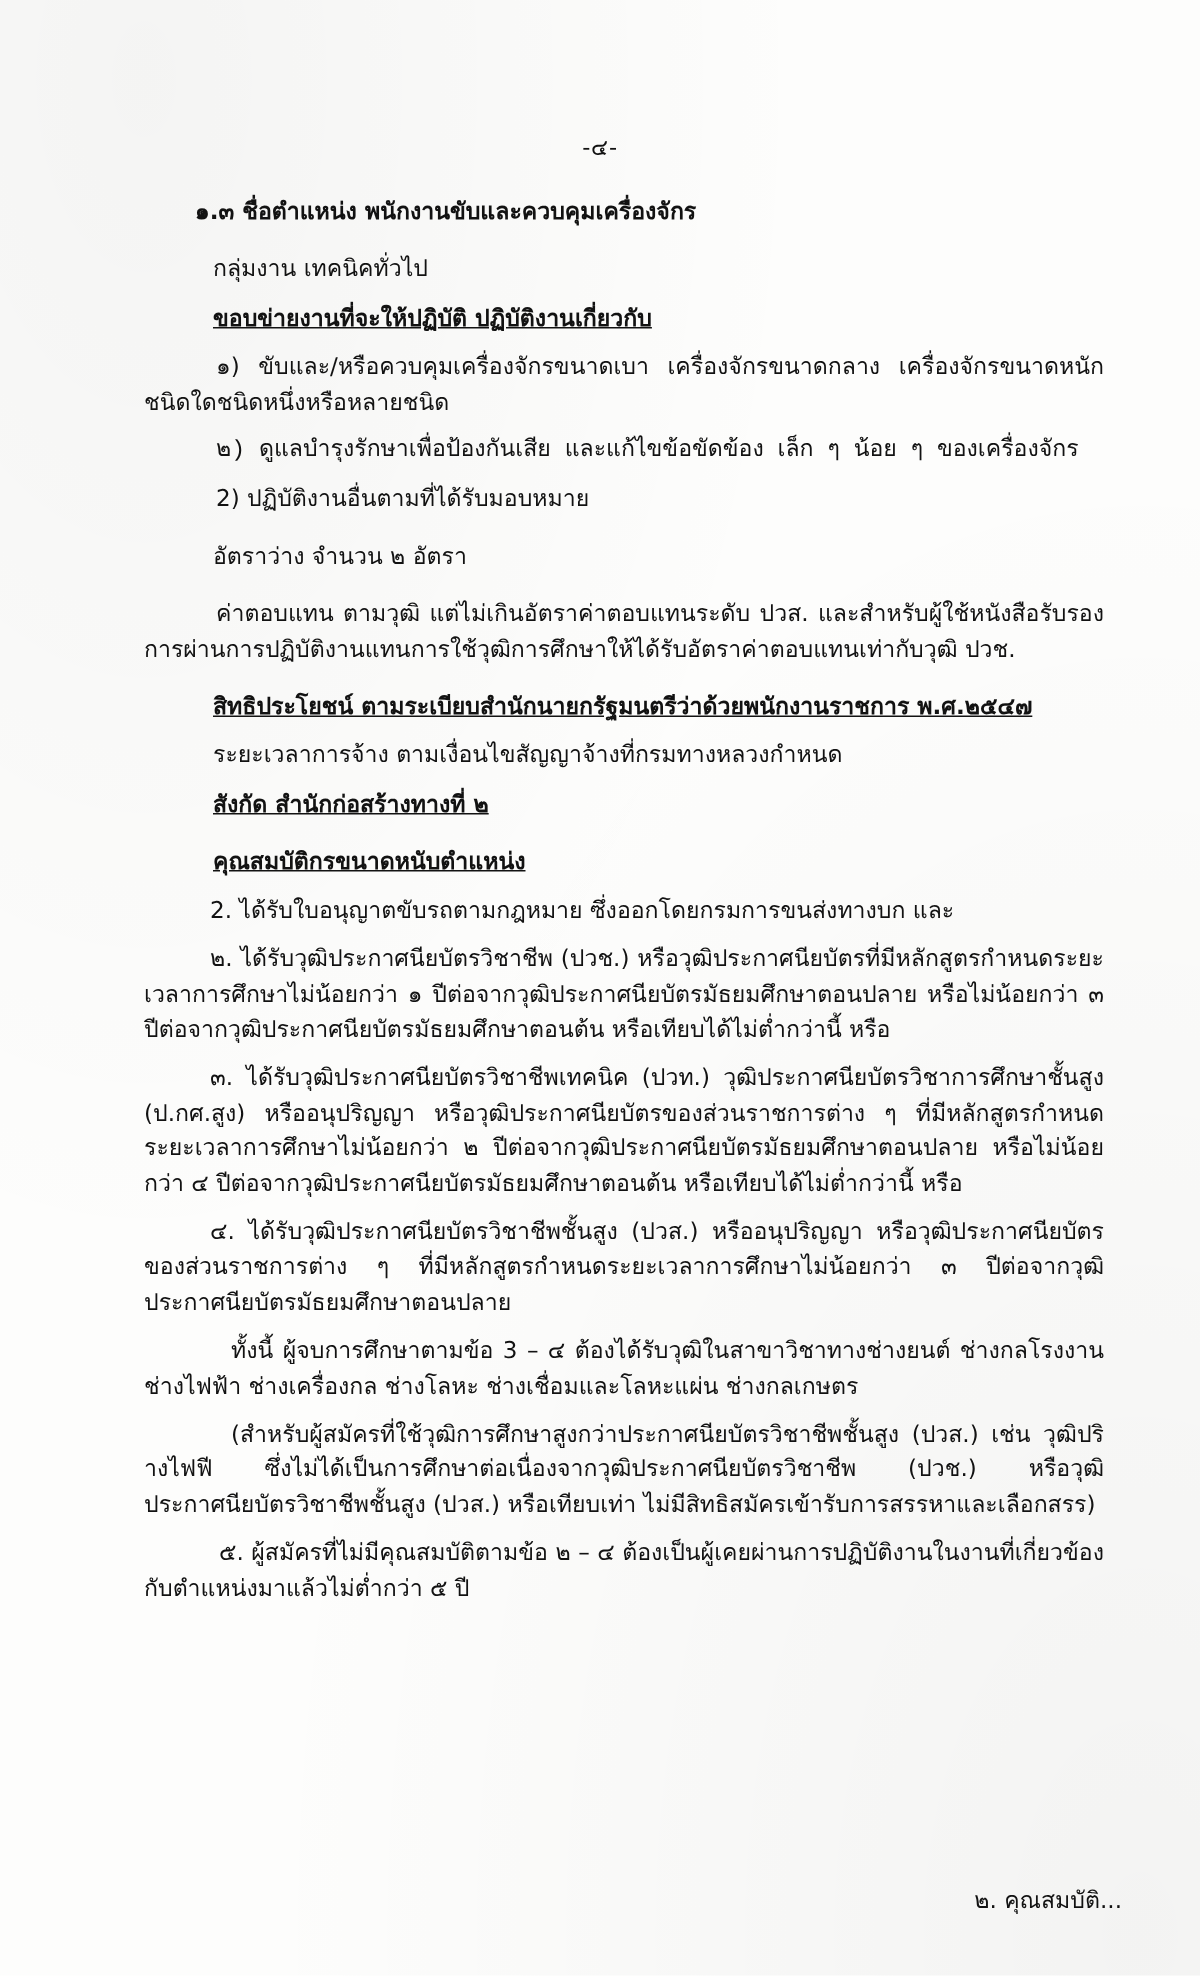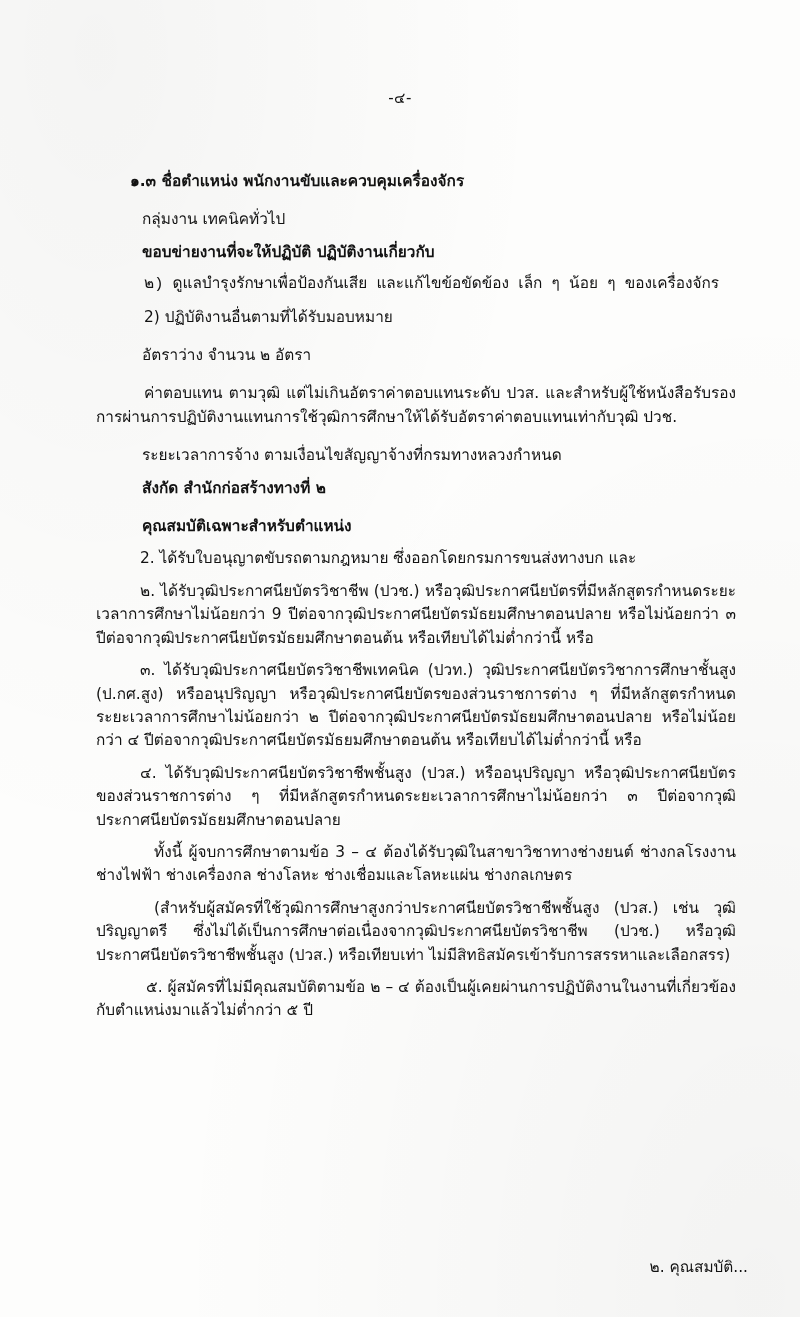--- a/index.html
+++ b/index.html
@@ -40,23 +40,22 @@
     width: 800px;
     text-align: center;
     font-size: 15px;
     letter-spacing: 0.5px;
   }
   .content {
     position: absolute;
     top: 130px;
     left: 96px;
     width: 640px;
-    margin-top: 40px;
   }
-  .bold { font-weight: bold; }
+  .bold { font-weight: bold; text-decoration: underline; }
   .ind-2 { padding-left: 46px; }
   .gap-sm { height: 6px; }
   .footer-note {
     position: absolute;
     right: 52px;
     bottom: 38px;
     font-size: 15.4px;
   }
   .heading {
     font-weight: bold;
@@ -88,20 +87,23 @@
     <p class="para heading hang">
       <span class="hang-in">๑.๓ ชื่อตำแหน่ง พนักงานขับและควบคุมเครื่องจักร</span>
     </p>
 
     <div class="gap-sm"></div>
 
     <p class="para ind-2">กลุ่มงาน  เทคนิคทั่วไป</p>
 
     <p class="para ind-2 bold">ขอบข่ายงานที่จะให้ปฏิบัติ ปฏิบัติงานเกี่ยวกับ</p>
 
+    <p class="para hang">
+      <span class="hang-in" style="text-indent:48px;">๑) ขับและ/หรือควบคุมเครื่องจักรขนาดเบา  เครื่องจักรขนาดกลาง  เครื่องจักรขนาดหนัก ชนิดใดชนิดหนึ่งหรือหลายชนิด</span>
+    </p>
 
     <p class="para hang">
       <span class="hang-in" style="text-indent:48px;font-family:Liberation Mono, monospace;">๒) ดูแลบำรุงรักษาเพื่อป้องกันเสีย และแก้ไขข้อขัดข้อง เล็ก ๆ น้อย ๆ ของเครื่องจักร</span>
     </p>
 
     <p class="para hang">
       <span class="hang-in" style="text-indent:48px;">2) ปฏิบัติงานอื่นตามที่ได้รับมอบหมาย</span>
     </p>
 
     <div class="gap-sm"></div>
@@ -109,51 +111,52 @@
     <p class="para ind-2">อัตราว่าง   จำนวน ๒ อัตรา</p>
 
     <div class="gap-sm"></div>
 
     <p class="para hang">
       <span class="hang-in" style="text-indent:48px;">ค่าตอบแทน  ตามวุฒิ แต่ไม่เกินอัตราค่าตอบแทนระดับ ปวส. และสำหรับผู้ใช้หนังสือรับรองการผ่านการปฏิบัติงานแทนการใช้วุฒิการศึกษาให้ได้รับอัตราค่าตอบแทนเท่ากับวุฒิ ปวช.</span>
     </p>
 
     <div class="gap-sm"></div>
 
+    <p class="para ind-2 bold">สิทธิประโยชน์  ตามระเบียบสำนักนายกรัฐมนตรีว่าด้วยพนักงานราชการ พ.ศ.๒๕๔๗</p>
 
     <p class="para ind-2">ระยะเวลาการจ้าง  ตามเงื่อนไขสัญญาจ้างที่กรมทางหลวงกำหนด</p>
 
     <p class="para ind-2 bold">สังกัด    สำนักก่อสร้างทางที่ ๒</p>
 
     <div class="gap-sm"></div>
 
-    <p class="para ind-2 bold">คุณสมบัติเฉพาะสำหรับตำแหน่ง</p>
+    <p class="para ind-2 bold">คุณสมบัติกรขนาดหนับตำแหน่ง</p>
 
     <p class="para hang">
       <span class="hang-in" style="text-indent:44px;">2. ได้รับใบอนุญาตขับรถตามกฎหมาย ซึ่งออกโดยกรมการขนส่งทางบก และ</span>
     </p>
 
     <p class="para hang">
-      <span class="hang-in" style="text-indent:44px;">๒. ได้รับวุฒิประกาศนียบัตรวิชาชีพ (ปวช.) หรือวุฒิประกาศนียบัตรที่มีหลักสูตรกำหนดระยะเวลาการศึกษาไม่น้อยกว่า 9 ปีต่อจากวุฒิประกาศนียบัตรมัธยมศึกษาตอนปลาย หรือไม่น้อยกว่า ๓ ปีต่อจากวุฒิประกาศนียบัตรมัธยมศึกษาตอนต้น หรือเทียบได้ไม่ต่ำกว่านี้ หรือ</span>
+      <span class="hang-in" style="text-indent:44px;">๒. ได้รับวุฒิประกาศนียบัตรวิชาชีพ (ปวช.) หรือวุฒิประกาศนียบัตรที่มีหลักสูตรกำหนดระยะเวลาการศึกษาไม่น้อยกว่า ๑ ปีต่อจากวุฒิประกาศนียบัตรมัธยมศึกษาตอนปลาย หรือไม่น้อยกว่า ๓ ปีต่อจากวุฒิประกาศนียบัตรมัธยมศึกษาตอนต้น หรือเทียบได้ไม่ต่ำกว่านี้ หรือ</span>
     </p>
 
     <p class="para hang">
       <span class="hang-in" style="text-indent:44px;">๓. ได้รับวุฒิประกาศนียบัตรวิชาชีพเทคนิค (ปวท.) วุฒิประกาศนียบัตรวิชาการศึกษาชั้นสูง (ป.กศ.สูง) หรืออนุปริญญา หรือวุฒิประกาศนียบัตรของส่วนราชการต่าง ๆ ที่มีหลักสูตรกำหนดระยะเวลาการศึกษาไม่น้อยกว่า ๒ ปีต่อจากวุฒิประกาศนียบัตรมัธยมศึกษาตอนปลาย หรือไม่น้อยกว่า ๔ ปีต่อจากวุฒิประกาศนียบัตรมัธยมศึกษาตอนต้น หรือเทียบได้ไม่ต่ำกว่านี้ หรือ</span>
     </p>
 
     <p class="para hang">
       <span class="hang-in" style="text-indent:44px;">๔. ได้รับวุฒิประกาศนียบัตรวิชาชีพชั้นสูง (ปวส.) หรืออนุปริญญา หรือวุฒิประกาศนียบัตรของส่วนราชการต่าง ๆ ที่มีหลักสูตรกำหนดระยะเวลาการศึกษาไม่น้อยกว่า ๓ ปีต่อจากวุฒิประกาศนียบัตรมัธยมศึกษาตอนปลาย</span>
     </p>
 
     <p class="para hang">
       <span class="hang-in" style="text-indent:58px;">ทั้งนี้ ผู้จบการศึกษาตามข้อ 3 – ๔ ต้องได้รับวุฒิในสาขาวิชาทางช่างยนต์  ช่างกลโรงงาน  ช่างไฟฟ้า ช่างเครื่องกล  ช่างโลหะ  ช่างเชื่อมและโลหะแผ่น  ช่างกลเกษตร</span>
     </p>
 
     <p class="para hang">
-      <span class="hang-in" style="text-indent:58px;">(สำหรับผู้สมัครที่ใช้วุฒิการศึกษาสูงกว่าประกาศนียบัตรวิชาชีพชั้นสูง (ปวส.) เช่น วุฒิปริญญาตรี ซึ่งไม่ได้เป็นการศึกษาต่อเนื่องจากวุฒิประกาศนียบัตรวิชาชีพ (ปวช.) หรือวุฒิประกาศนียบัตรวิชาชีพชั้นสูง (ปวส.) หรือเทียบเท่า ไม่มีสิทธิสมัครเข้ารับการสรรหาและเลือกสรร)</span>
+      <span class="hang-in" style="text-indent:58px;">(สำหรับผู้สมัครที่ใช้วุฒิการศึกษาสูงกว่าประกาศนียบัตรวิชาชีพชั้นสูง (ปวส.) เช่น วุฒิปริางไฟฟี ซึ่งไม่ได้เป็นการศึกษาต่อเนื่องจากวุฒิประกาศนียบัตรวิชาชีพ (ปวช.) หรือวุฒิประกาศนียบัตรวิชาชีพชั้นสูง (ปวส.) หรือเทียบเท่า ไม่มีสิทธิสมัครเข้ารับการสรรหาและเลือกสรร)</span>
     </p>
 
     <p class="para hang">
       <span class="hang-in" style="text-indent:50px;">๕. ผู้สมัครที่ไม่มีคุณสมบัติตามข้อ ๒ – ๔ ต้องเป็นผู้เคยผ่านการปฏิบัติงานในงานที่เกี่ยวข้องกับตำแหน่งมาแล้วไม่ต่ำกว่า ๕ ปี</span>
     </p>
 
   </div>
 
   <div class="footer-note">๒. คุณสมบัติ...</div>
 

